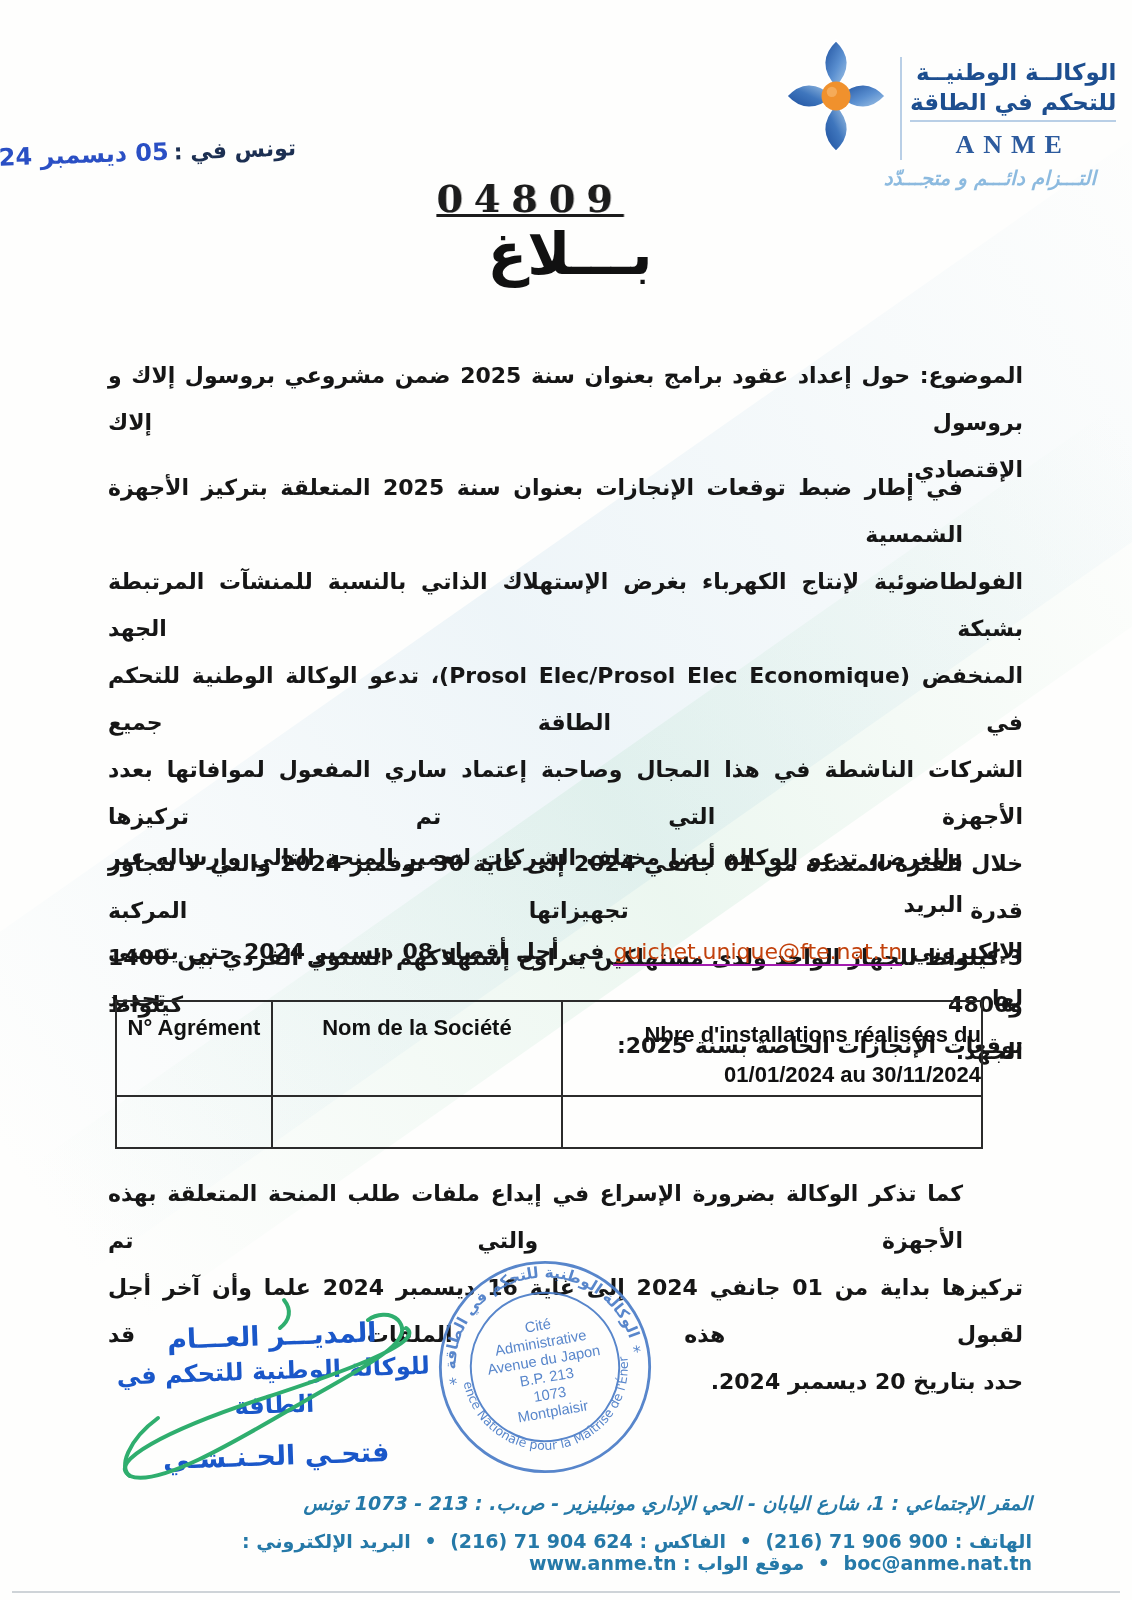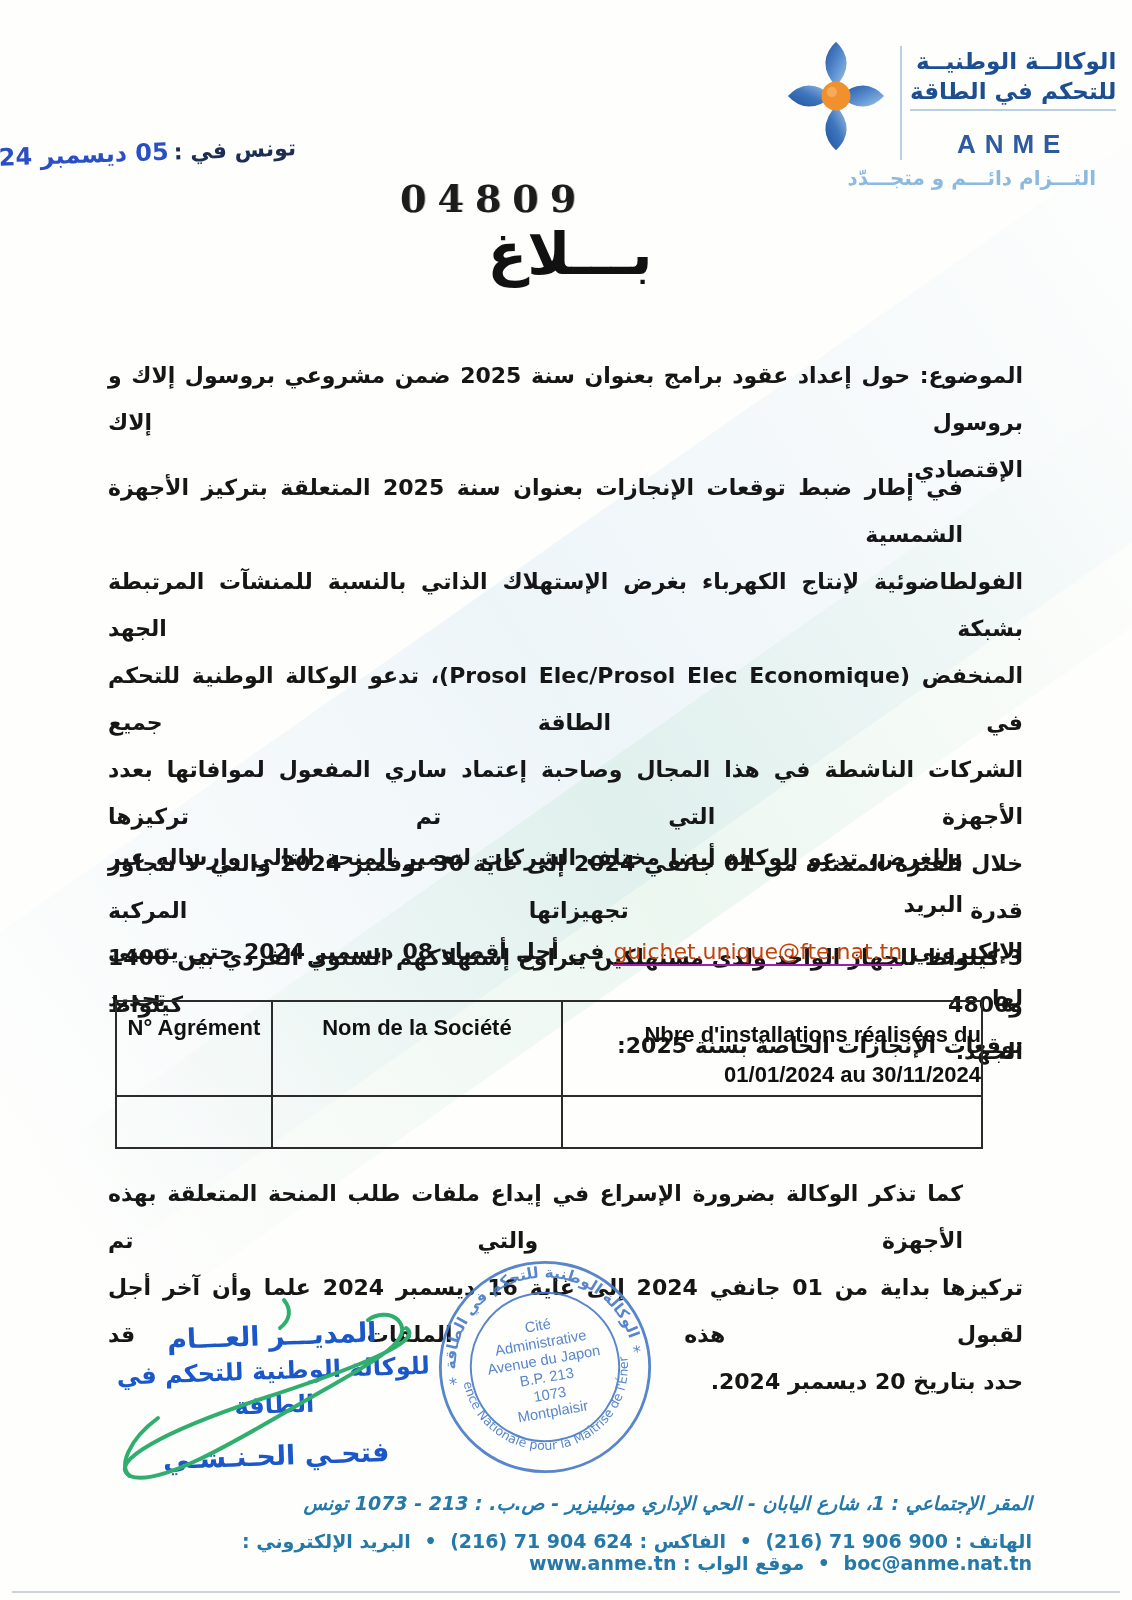--- a/index.html
+++ b/index.html
@@ -23,38 +23,38 @@
     transform:rotate(-35deg);
   }
 
   
   .logo-block { position:absolute; top:36px; left:778px; width:320px; }
   .logo-row { display:flex; align-items:flex-end; }
   .logo-emblem { flex:0 0 116px; }
   .logo-text { flex:1; border-left:2px solid #b9cfe6; margin-left:6px; padding-left:8px; direction:rtl; text-align:right; }
   .org-ar { font-size:23px; font-weight:bold; color:#1d4e8f; line-height:30px; white-space:nowrap; }
   .org-acronym {
-    font-family:Liberation Sans, sans-serif;
-    border-top:2px solid #b9cfe6; margin-top:3px; padding-top:18px;
+    font-family:Liberation Serif, serif;
+    border-top:2px solid #b9cfe6; margin-top:3px; padding-top:8px;
     direction:ltr; text-align:center;
     font-size:26px; font-weight:bold; letter-spacing:9px; color:#2d5b9e;
   }
   .tagline { margin-top:6px; direction:rtl; text-align:right; padding-right:2px;
-    font-size:20px; font-weight:bold; color:#8cbadf; white-space:nowrap; }
+    font-size:20px; font-weight:bold; color:#8cbadf; white-space:nowrap;font-style:italic; }
 
   
   .dateline { position:absolute; top:138px; left:26px; width:270px; direction:rtl;
     transform:rotate(-2deg); white-space:nowrap; }
   .date-label { font-size:22px; font-weight:bold; color:#1c2f52; }
   .date-stamp { font-size:24px; font-weight:bold; color:#2a4fc4; letter-spacing:1px; }
 
   
-  .refnum { position:absolute; top:176px; left:400px; width:260px; 
+  .refnum { position:absolute; top:176px; left:400px; width:260px; text-align:center;
     font-family:"DejaVu Serif", serif; font-size:38px; font-weight:bold; color:#1c1c1c;
-    letter-spacing:11px; text-shadow:1px 0 0 rgba(20,20,20,0.35); }
+    letter-spacing:11px; text-shadow:1px 0 0 rgba(20,20,20,0.35);text-decoration:underline; }
   .doc-title { position:absolute; top:220px; left:420px; width:300px; text-align:center;
     direction:rtl; font-size:58px; font-weight:bold; color:#111; }
 
   
   .para { position:absolute; left:108px; width:915px; direction:rtl; }
   .line { font-size:22px; font-weight:bold; color:#161616; line-height:47px;
     text-align:justify; text-align-last:justify; }
   .line.last { text-align:right; text-align-last:right; }
   .line.indent { padding-right:60px; }
   .subject-label { font-weight:bold; }

